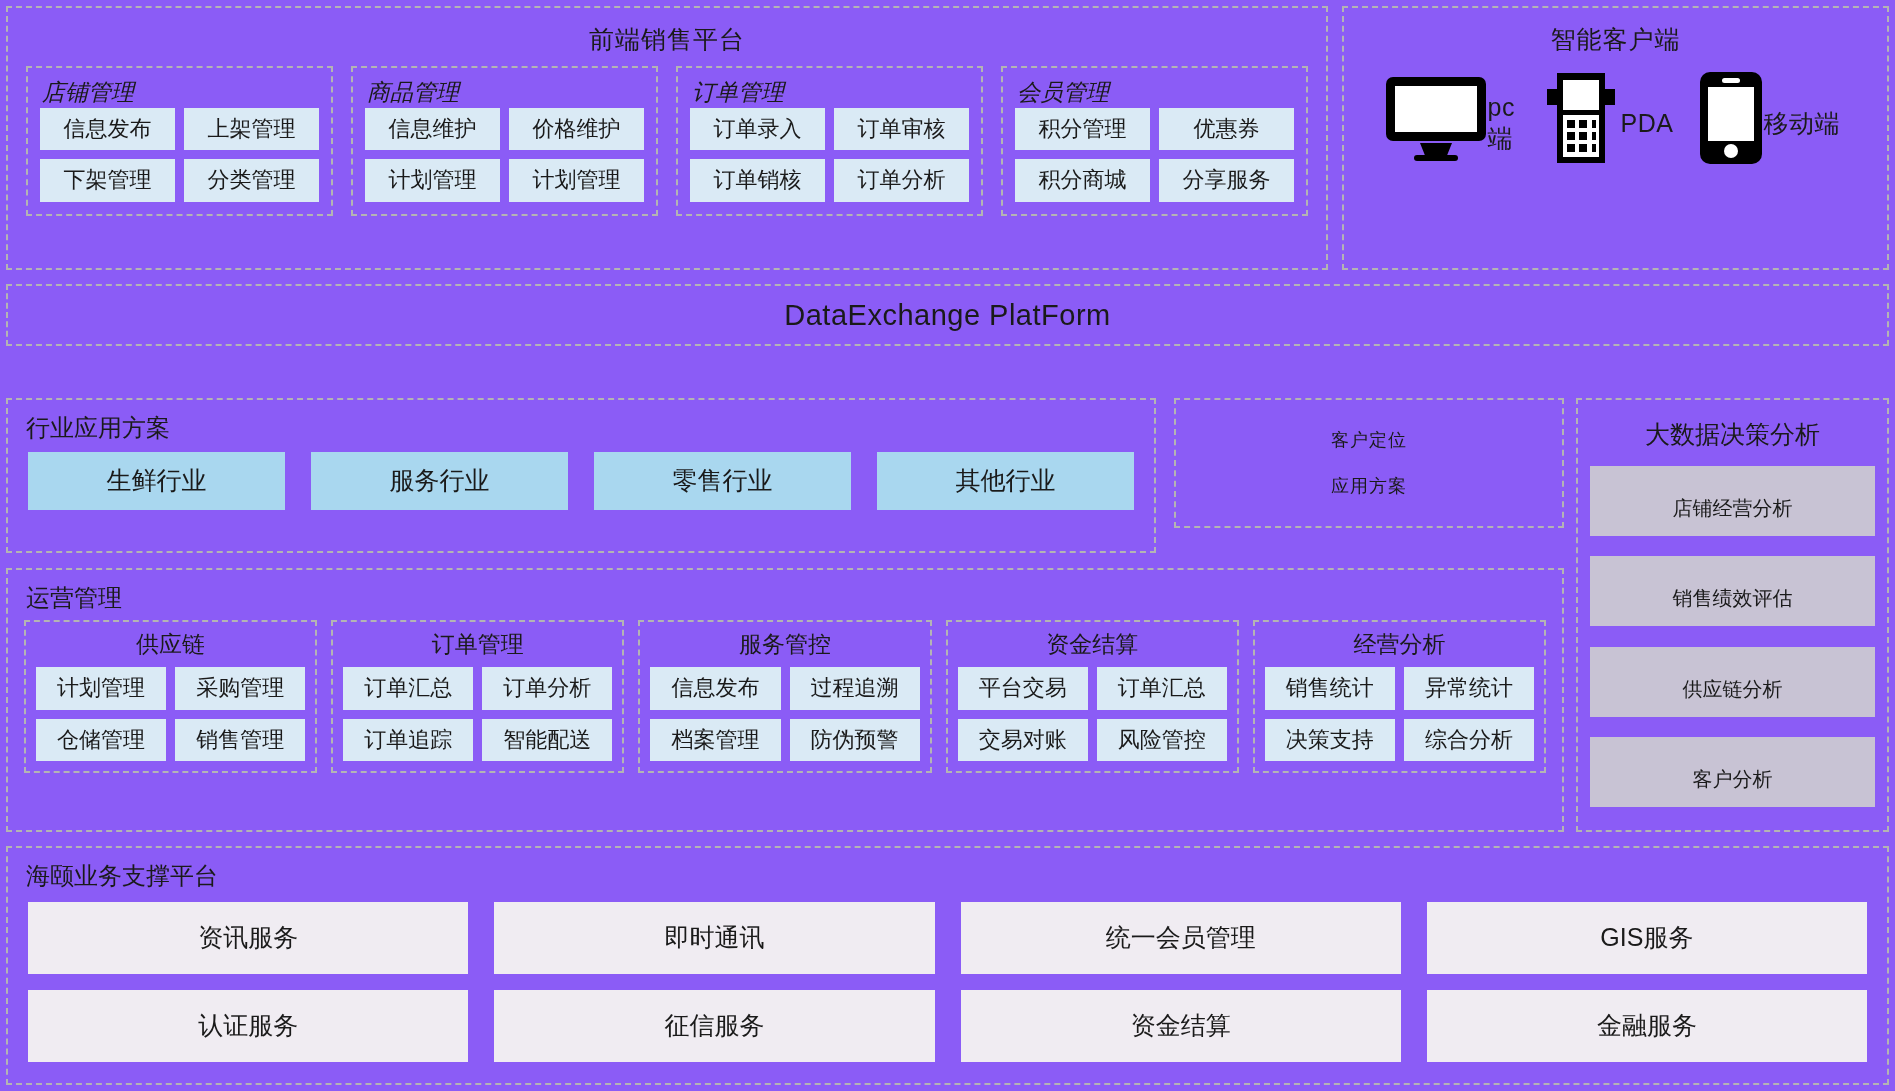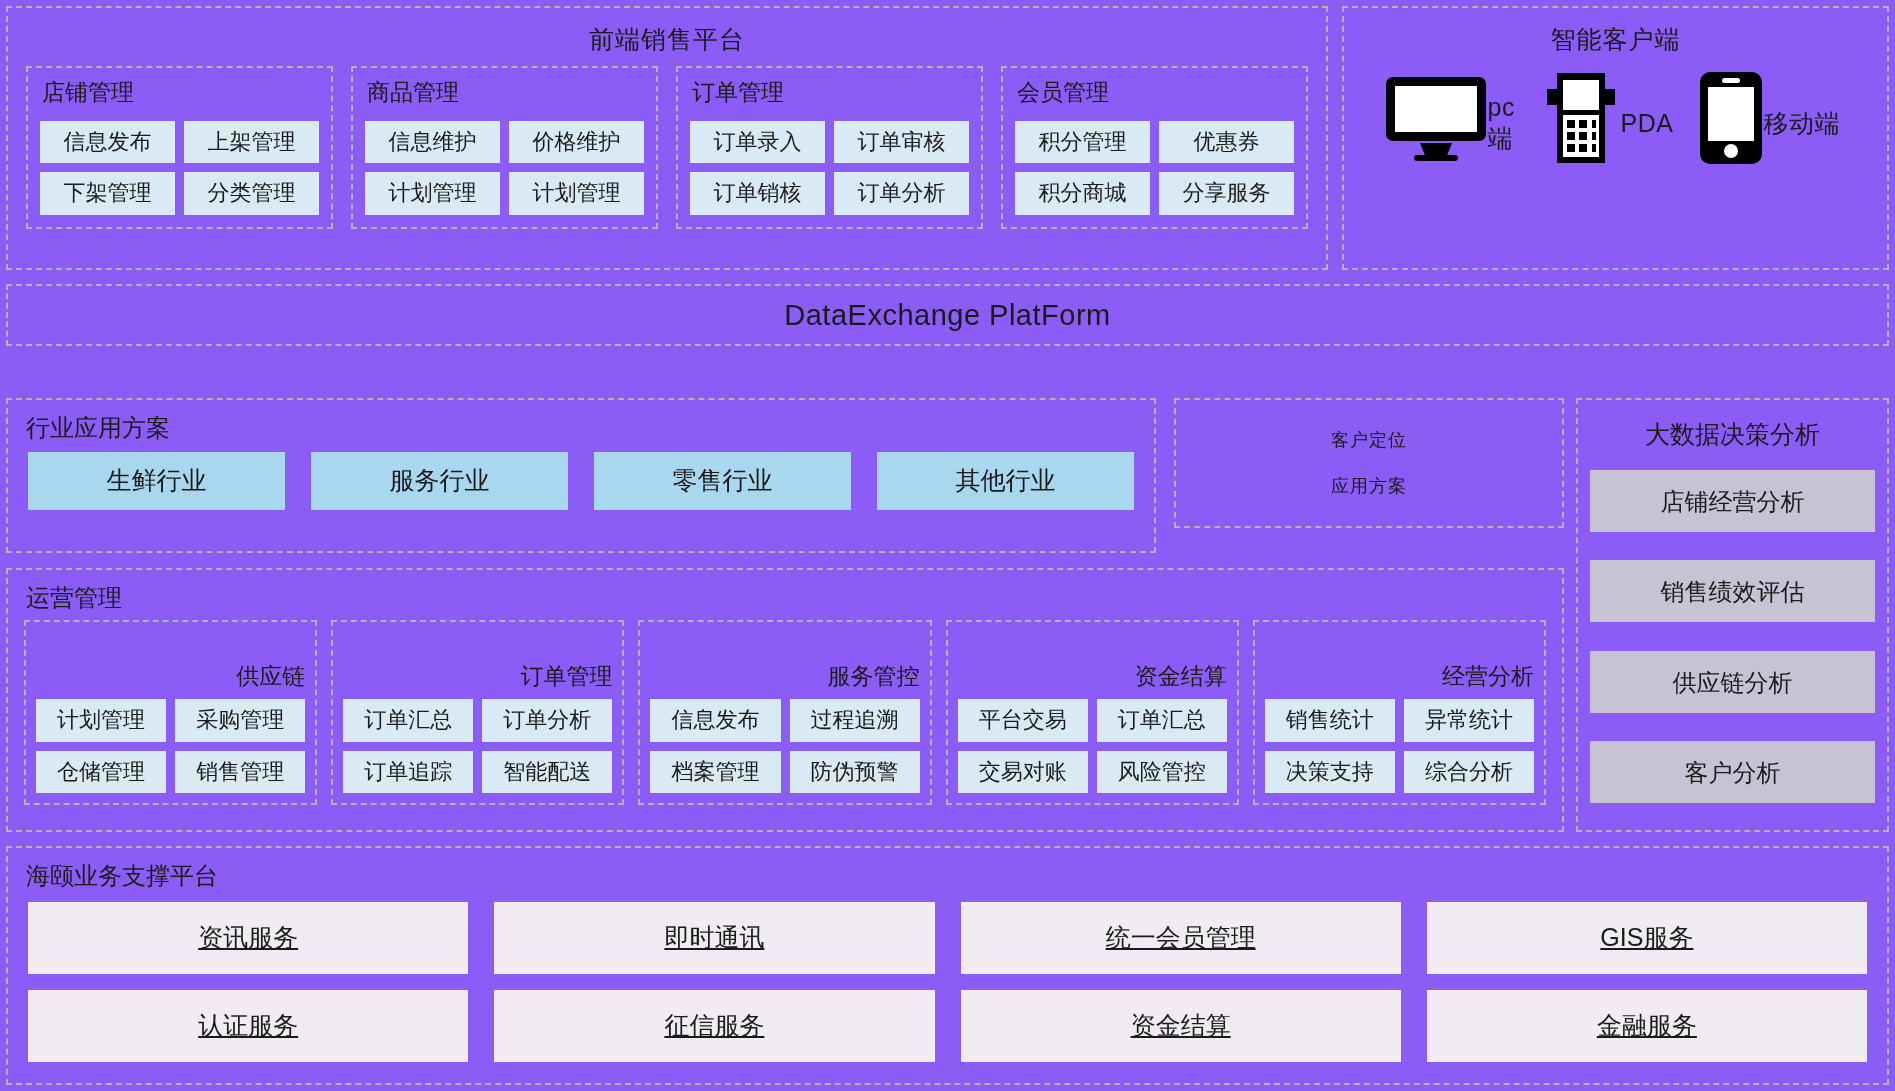--- a/index.html
+++ b/index.html
@@ -49,29 +49,29 @@
     gap: 18px;
     padding: 0 4px;
   }
   .module {
     flex: 1 1 0;
     padding: 8px 12px 12px 12px;
     min-width: 0;
   }
   .module-label-left {
     font-size: 23px;
-    padding: 1px 0 13px 2px;
-    white-space: nowrap;
+    padding: 1px 0 0 2px;
+    white-space: nowrap;
+    font-style: italic;
   }
   .module-label-center {
     font-size: 23px;
-    text-align: right;
+    text-align: center;
     padding: 1px 0 7px 0;
     white-space: nowrap;
-    margin-top: 32px;
   }
   .tag-grid {
     display: grid;
     grid-template-columns: 1fr 1fr;
     gap: 9px 9px;
   }
   .tag {
     background: #daeaf5;
     font-size: 22px;
     text-align: center;
@@ -182,22 +182,22 @@
     flex: 1 1 auto;
     display: flex;
     flex-direction: column;
     justify-content: space-around;
     gap: 10px;
     padding-bottom: 6px;
   }
   .bigdata-item {
     background: #c8c3d4;
     text-align: center;
-    font-size: 24px;
-    padding: 16px 0 14px 0;
+    font-size: 20px;
+    padding: 29px 0 14px 0;
     white-space: nowrap;
   }
 
   .ops-box {
     position: absolute;
     left: 0; top: 170px;
     width: 1558px; height: 264px;
     padding: 8px 14px 12px 14px;
   }
   .ops-modules {
@@ -223,21 +223,20 @@
     grid-template-columns: repeat(4, 1fr);
     gap: 16px 26px;
     padding: 4px 6px 0 6px;
   }
   .bottom-item {
     background: #f0ecf2;
     text-align: center;
     font-size: 25px;
     padding: 19px 0 20px 0;
     white-space: nowrap;
-    text-decoration: underline;
   }
 </style>
 </head>
 <body>
 
 <div id="page">
 
   <div class="top-row">
 
     <div class="frontend-platform dash">

